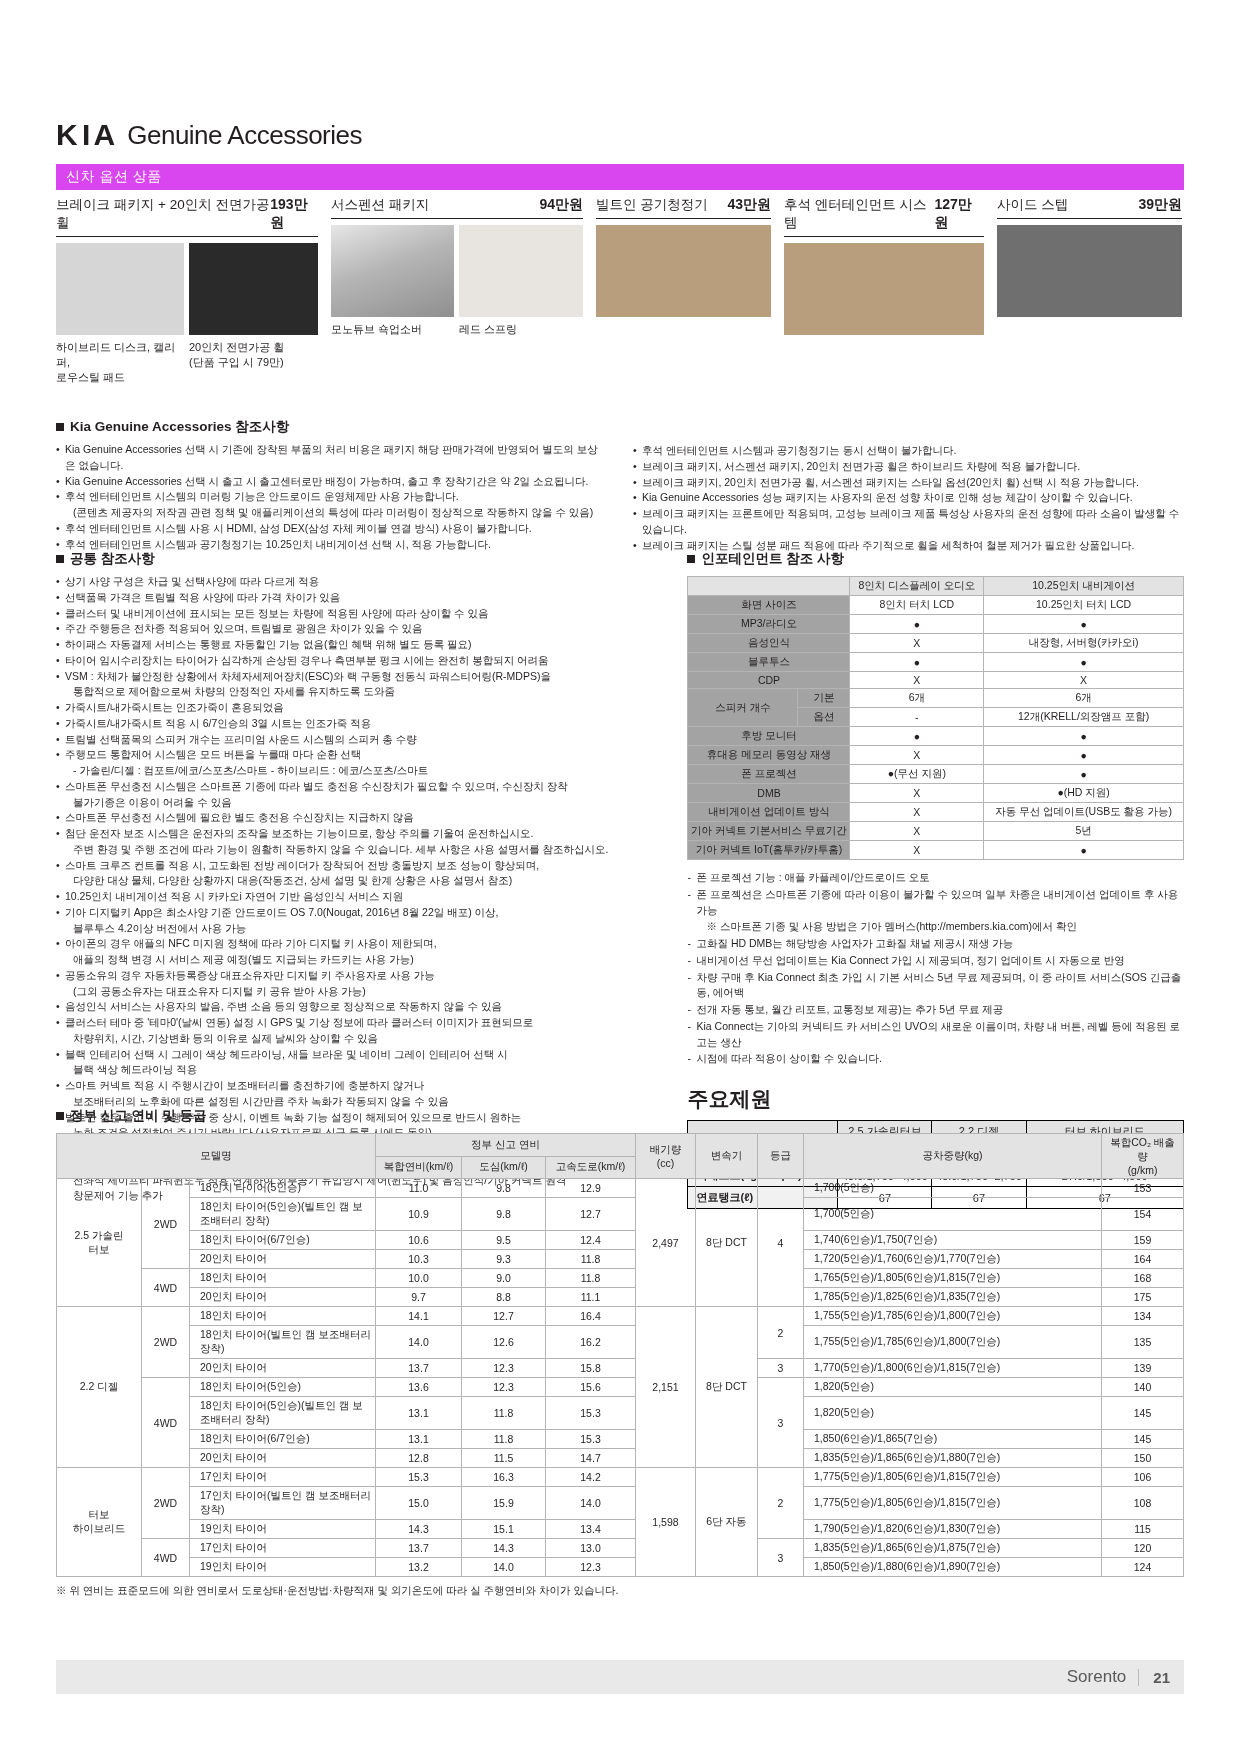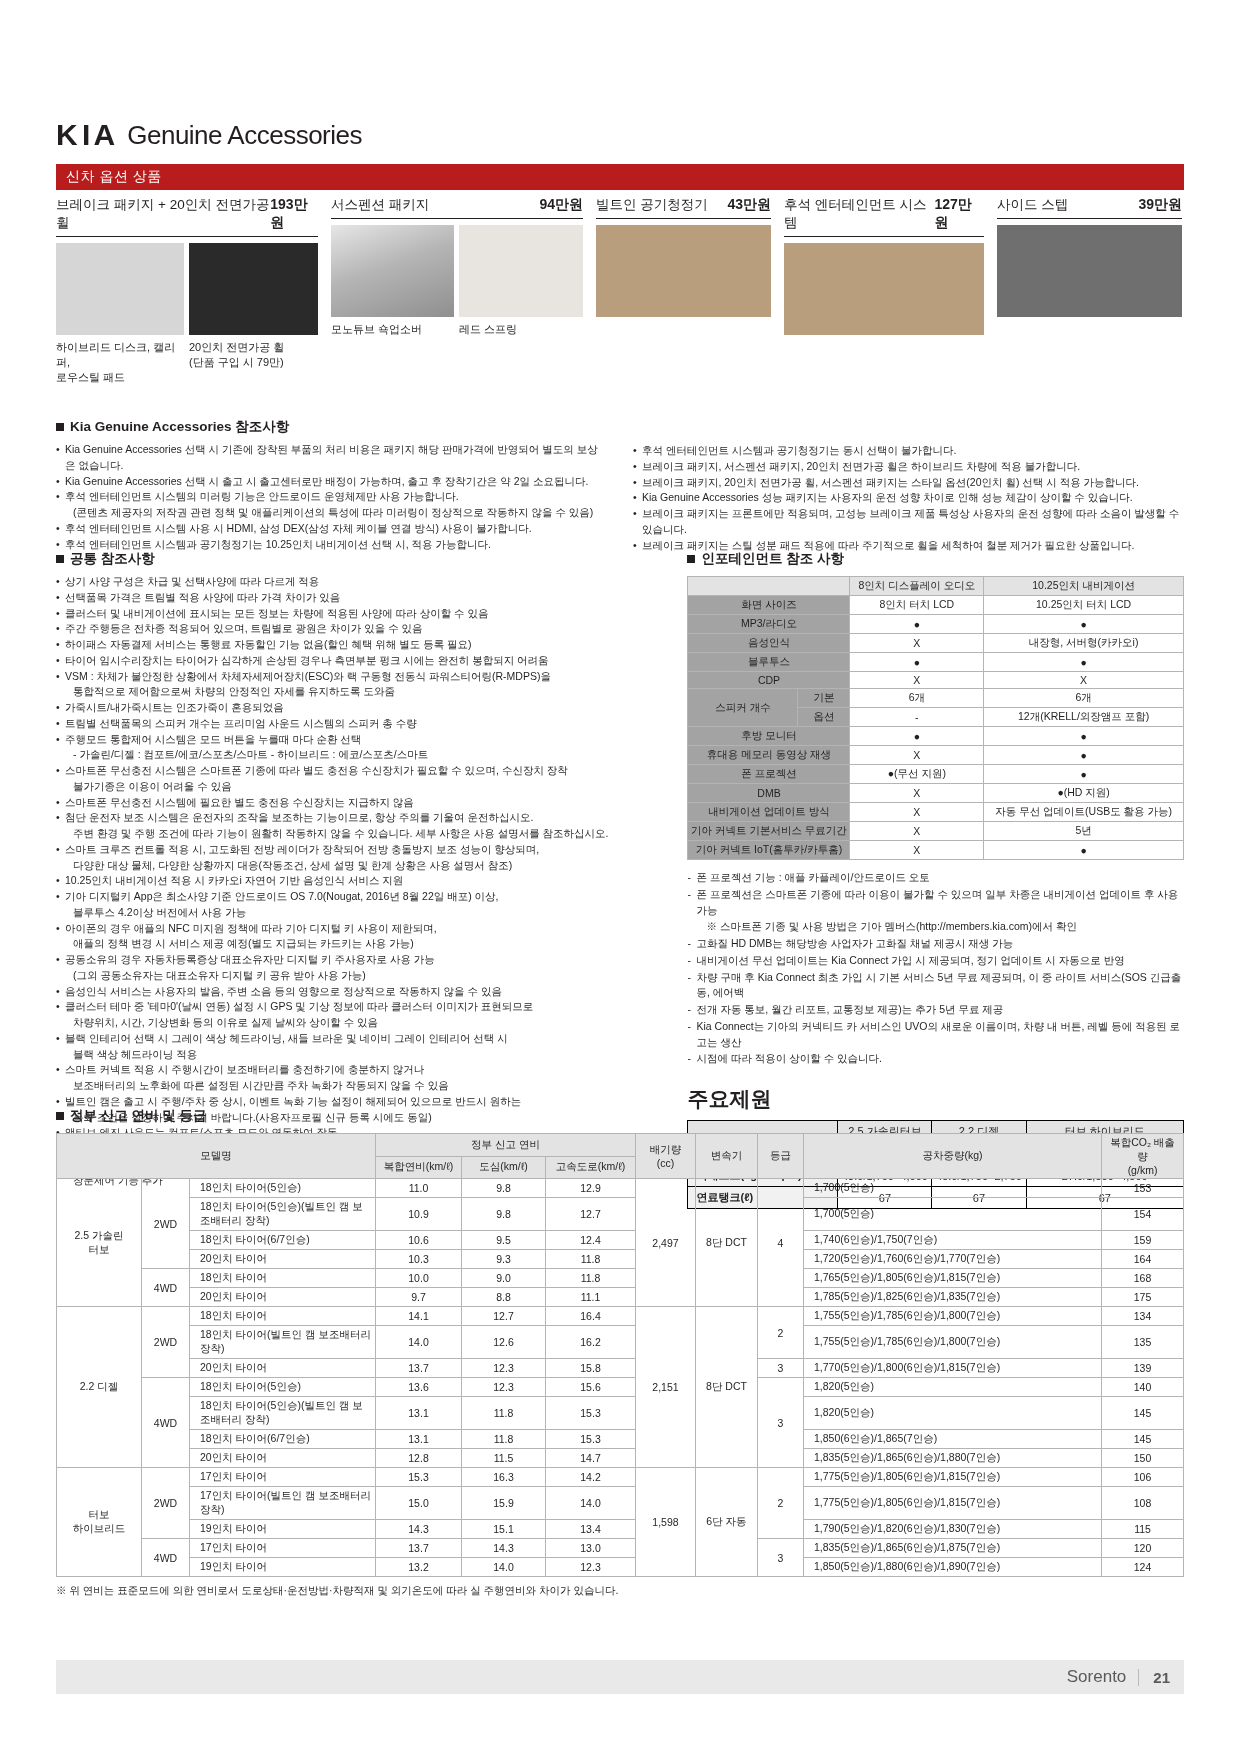--- a/index.html
+++ b/index.html
@@ -11,21 +11,21 @@
     color:#231f20;
     position:relative;
   }
   .page { position:absolute; left:0; top:0; width:1240px; height:1754px; }
 
   
   .brand-row { position:absolute; left:56px; top:118px; display:flex; align-items:center; gap:14px; }
   .kia-logo { font-size:30px; font-weight:bold; letter-spacing:-2px; font-family:"Liberation Sans", sans-serif; }
   .brand-title { font-size:26px; letter-spacing:-0.5px; }
 
-  .bar { position:absolute; left:56px; top:164px; width:1128px; height:26px; background:#b91c1c; color:#fff;
+  .bar { position:absolute; left:56px; top:164px; width:1128px; height:26px; background:#d946ef; color:#fff;
          font-size:14px; display:flex; align-items:center; padding-left:10px; letter-spacing:0.5px; }
 
   
   .acc { position:absolute; top:196px; left:56px; width:1128px; }
   .acc-grid { display:flex; gap:13px; }
   .acc-col { position:relative; }
   .acc-head { display:flex; justify-content:space-between; align-items:baseline; border-bottom:1px solid #231f20;
               padding-bottom:4px; margin-bottom:6px; }
   .acc-name { font-size:13.5px; }
   .acc-price { font-size:14px; font-weight:bold; }
@@ -207,20 +207,21 @@
       <ul class="bul" id="common-list">
           <li class="">상기 사양 구성은 차급 및 선택사양에 따라 다르게 적용</li>
           <li class="">선택품목 가격은 트림별 적용 사양에 따라 가격 차이가 있음</li>
           <li class="">클러스터 및 내비게이션에 표시되는 모든 정보는 차량에 적용된 사양에 따라 상이할 수 있음</li>
           <li class="">주간 주행등은 전차종 적용되어 있으며, 트림별로 광원은 차이가 있을 수 있음</li>
           <li class="">하이패스 자동결제 서비스는 통행료 자동할인 기능 없음(할인 혜택 위해 별도 등록 필요)</li>
           <li class="">타이어 임시수리장치는 타이어가 심각하게 손상된 경우나 측면부분 펑크 시에는 완전히 봉합되지 어려움</li>
           <li class="">VSM : 차체가 불안정한 상황에서 차체자세제어장치(ESC)와 랙 구동형 전동식 파워스티어링(R-MDPS)을</li>
           <li class="sub ">통합적으로 제어함으로써 차량의 안정적인 자세를 유지하도록 도와줌</li>
           <li class="">가죽시트/내가죽시트는 인조가죽이 혼용되었음</li>
+          <li class="red">가죽시트/내가죽시트 적용 시 6/7인승의 3열 시트는 인조가죽 적용</li>
           <li class="">트림별 선택품목의 스피커 개수는 프리미엄 사운드 시스템의 스피커 총 수량</li>
           <li class="">주행모드 통합제어 시스템은 모드 버튼을 누를때 마다 순환 선택</li>
           <li class="sub ">- 가솔린/디젤 : 컴포트/에코/스포츠/스마트                 - 하이브리드 : 에코/스포츠/스마트</li>
           <li class="">스마트폰 무선충전 시스템은 스마트폰 기종에 따라 별도 충전용 수신장치가 필요할 수 있으며, 수신장치 장착</li>
           <li class="sub ">불가기종은 이용이 어려울 수 있음</li>
           <li class="">스마트폰 무선충전 시스템에 필요한 별도 충전용 수신장치는 지급하지 않음</li>
           <li class="">첨단 운전자 보조 시스템은 운전자의 조작을 보조하는 기능이므로, 항상 주의를 기울여 운전하십시오.</li>
           <li class="sub ">주변 환경 및 주행 조건에 따라 기능이 원활히 작동하지 않을 수 있습니다. 세부 사항은 사용 설명서를 참조하십시오.</li>
           <li class="">스마트 크루즈 컨트롤 적용 시, 고도화된 전방 레이더가 장착되어 전방 충돌방지 보조 성능이 향상되며,</li>
           <li class="sub ">다양한 대상 물체, 다양한 상황까지 대응(작동조건, 상세 설명 및 한계 상황은 사용 설명서 참조)</li>

